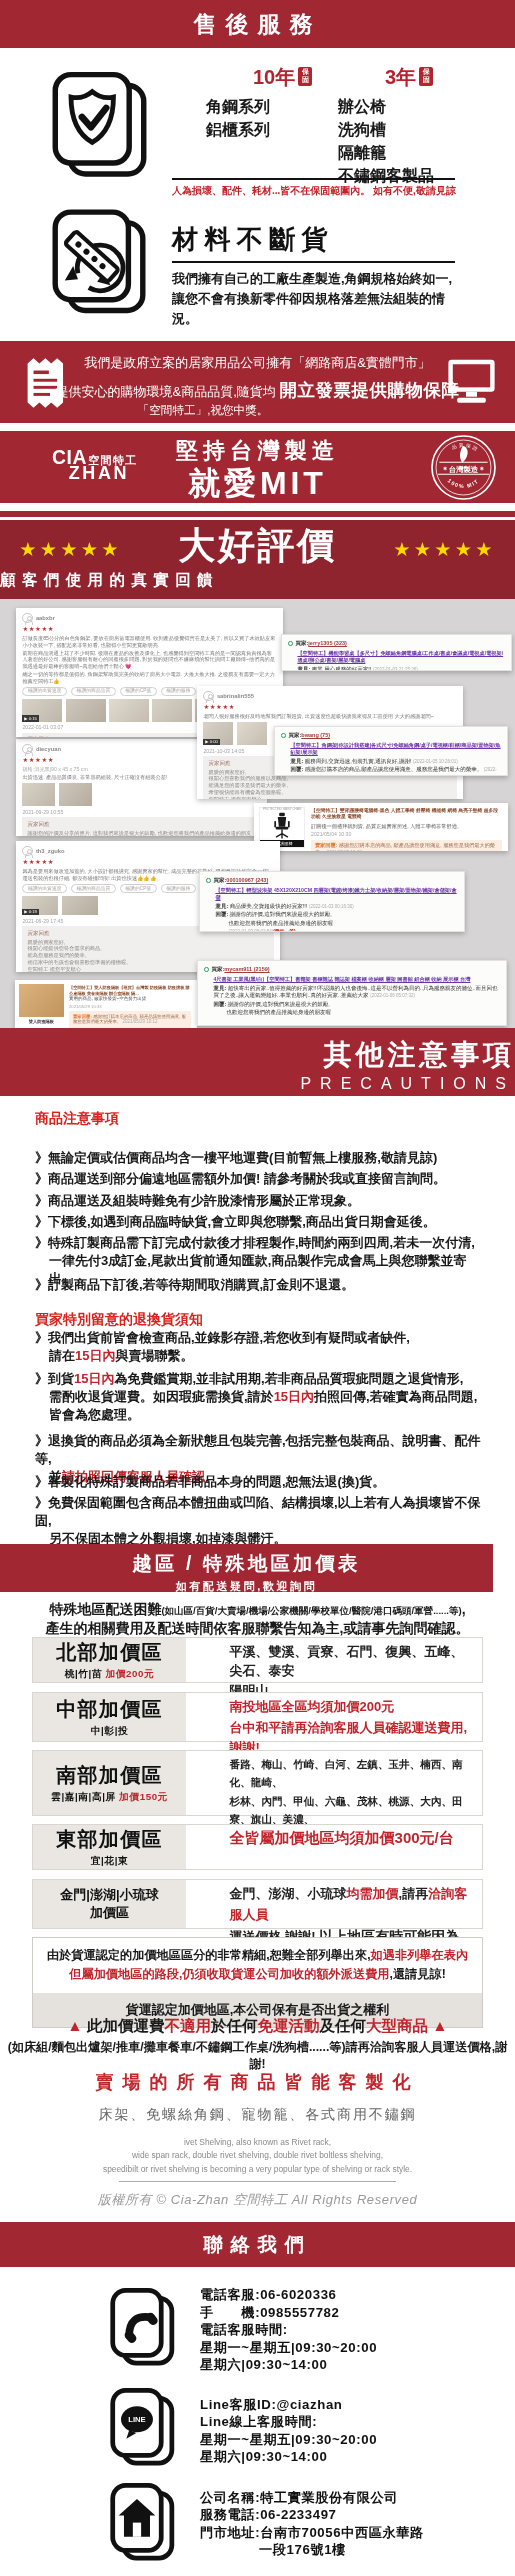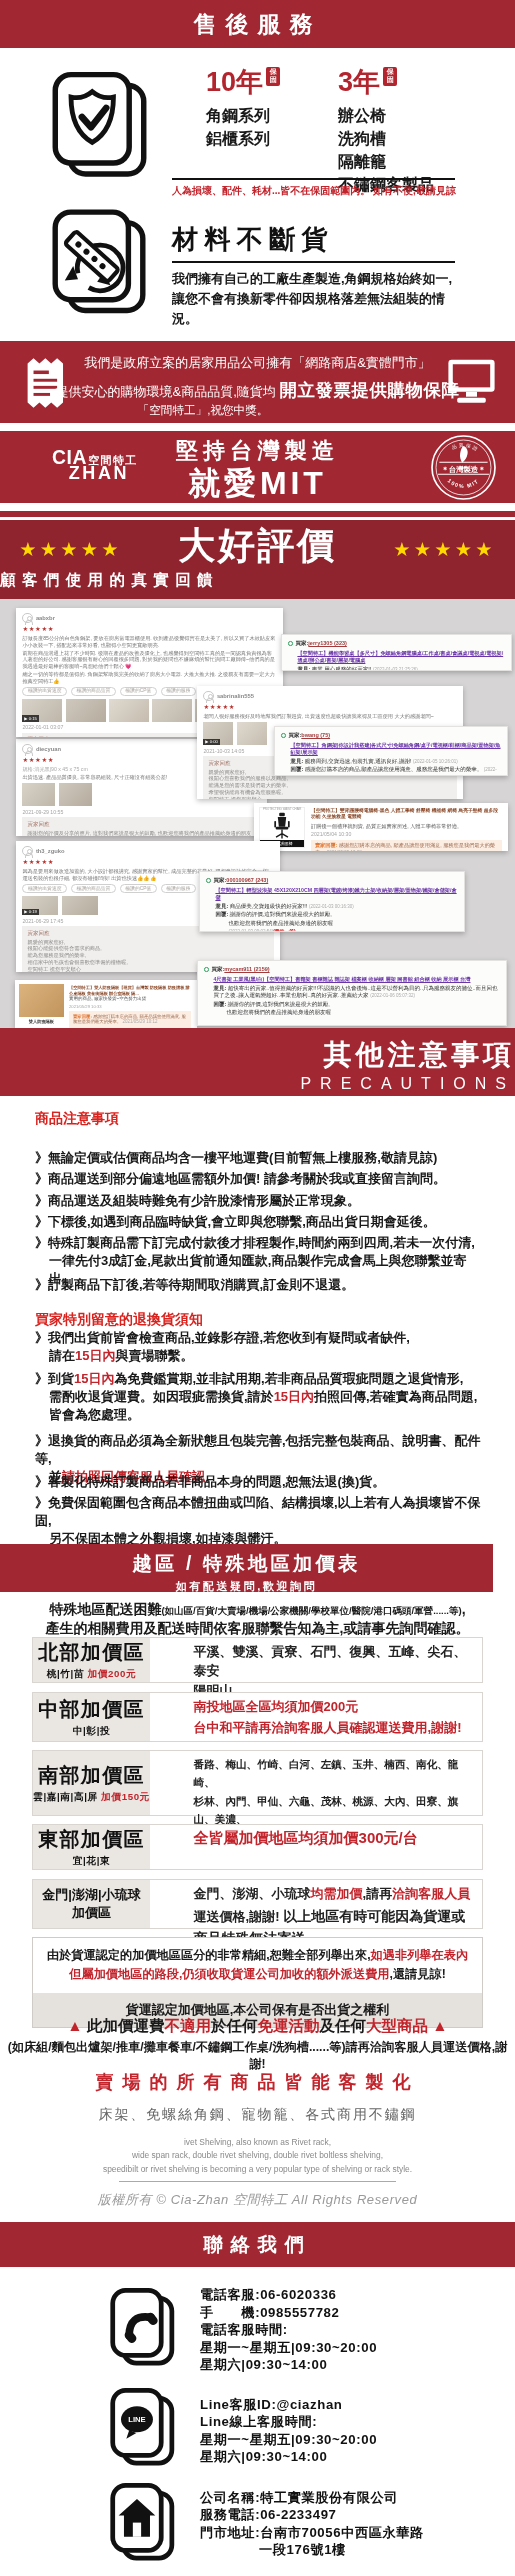--- a/index.html
+++ b/index.html
@@ -9,21 +9,21 @@
 .rd { color: #c2242c; }
 .sm { font-size: 0.68em; }
 
 .hd { top: 0; left: 0; width: 515px; height: 48px; background: #a12833; color: #fff;
       display: flex; align-items: center; justify-content: center;
       font-size: 23px; font-weight: bold; letter-spacing: 9px; }
 
 .icon-card { position: absolute; }
 .w10 { left: 206px; top: 64px; }
 .w3  { left: 338px; top: 64px; }
-.yr { font-size: 27px; font-weight: bold; color: #b3252e; display: inline-block; vertical-align: top; }
+.yr { font-size: 20px; font-weight: bold; color: #b3252e; display: inline-block; vertical-align: top; margin-left: 47px; }
 .seal { display: inline-block; width: 14px; font-size: 7px; line-height: 1.1; background: #b3252e; color: #fff;
         border-radius: 1.9px; padding: 1.9px 2.6px; font-weight: bold; margin-left: 3.2px; vertical-align: top; margin-top: 2.6px; text-align: center; }
 .witems { font-size: 16px; font-weight: bold; color: #1a1a1a; line-height: 1.45; margin-top: 3.9px; }
 .wline { position: absolute; left: 172px; top: 178px; width: 283px; height: 1.9px; background: #111; }
 .wnote { position: absolute; left: 172px; top: 184px; width: 296px; font-size: 10px; font-weight: bold; color: #c2242c; }
 .mtitle { position: absolute; left: 172px; top: 222px; font-size: 26px; font-weight: bold; letter-spacing: 6.4px; color: #111; }
 .mline { position: absolute; left: 172px; top: 261px; width: 283px; height: 1.9px; background: #111; }
 .mbody { position: absolute; left: 172px; top: 269px; width: 290px; font-size: 13px; font-weight: bold; line-height: 1.55; color: #1a1a1a; }
 
 .bannerA { top: 341px; left: 0; width: 515px; height: 82px; background: #a12833; color: #fff; }
@@ -91,21 +91,21 @@
 .ph { position: absolute; left: 35px; font-size: 14px; font-weight: bold; color: #d8231f; }
 .pitem { position: absolute; left: 35px; width: 451px; font-size: 13px; font-weight: bold; color: #1a1a1a; line-height: 18px; }
 .pitem .rl + .rl { padding-left: 14px; }
 
 .bannerS { top: 1544px; left: 0; width: 493px; height: 48px; background: #a12833; color: #fff; text-align: center; }
 .bannerS .t { margin-top: 6.4px; font-size: 19.3px; font-weight: bold; letter-spacing: 3.2px; }
 .bannerS .s { font-size: 11px; font-weight: bold; letter-spacing: 2.6px; margin-top: 1.3px; }
 .scontent { top: 1592px; left: 0; width: 515px; height: 630px; background: #fff; }
 .sintro { position: absolute; left: 0; right: 0; top: 9px; text-align: center; font-size: 14px; font-weight: bold; line-height: 16.7px; color: #1a1a1a; }
 .srow { position: absolute; left: 32px; width: 451px; border: 1.9px solid #d9d6d1; background: #fff; display: flex; }
-.scell { width: 117px; background: #eae7e2; display: flex; flex-direction: column; justify-content: center; align-items: center; }
+.scell { width: 153px; background: #eae7e2; display: flex; flex-direction: column; justify-content: center; align-items: center; }
 .scell .rt { font-size: 20px; font-weight: bold; color: #111; letter-spacing: 1.3px; }
 .scell .rt2 { font-size: 13px; font-weight: bold; color: #111; }
 .scell .rs { font-size: 9.7px; font-weight: bold; color: #111; margin-top: 1.9px; letter-spacing: 0.6px; }
 .sbody { flex: 1; display: flex; flex-direction: column; justify-content: space-between; padding: 3.9px 11.6px; font-weight: bold; margin-left: 32px; }
 .c-plain { font-size: 13px; color: #222; line-height: 1.5; }
 .c-red { font-size: 13px; color: #c2242c; line-height: 1.6; }
 .c-towns { font-size: 10.6px; color: #222; line-height: 1.75; }
 .c-big { font-size: 15px; color: #c2242c; }
 .c-mix { font-size: 13px; color: #222; line-height: 1.6; }
 .c-mix .sm { font-size: 14px; }

